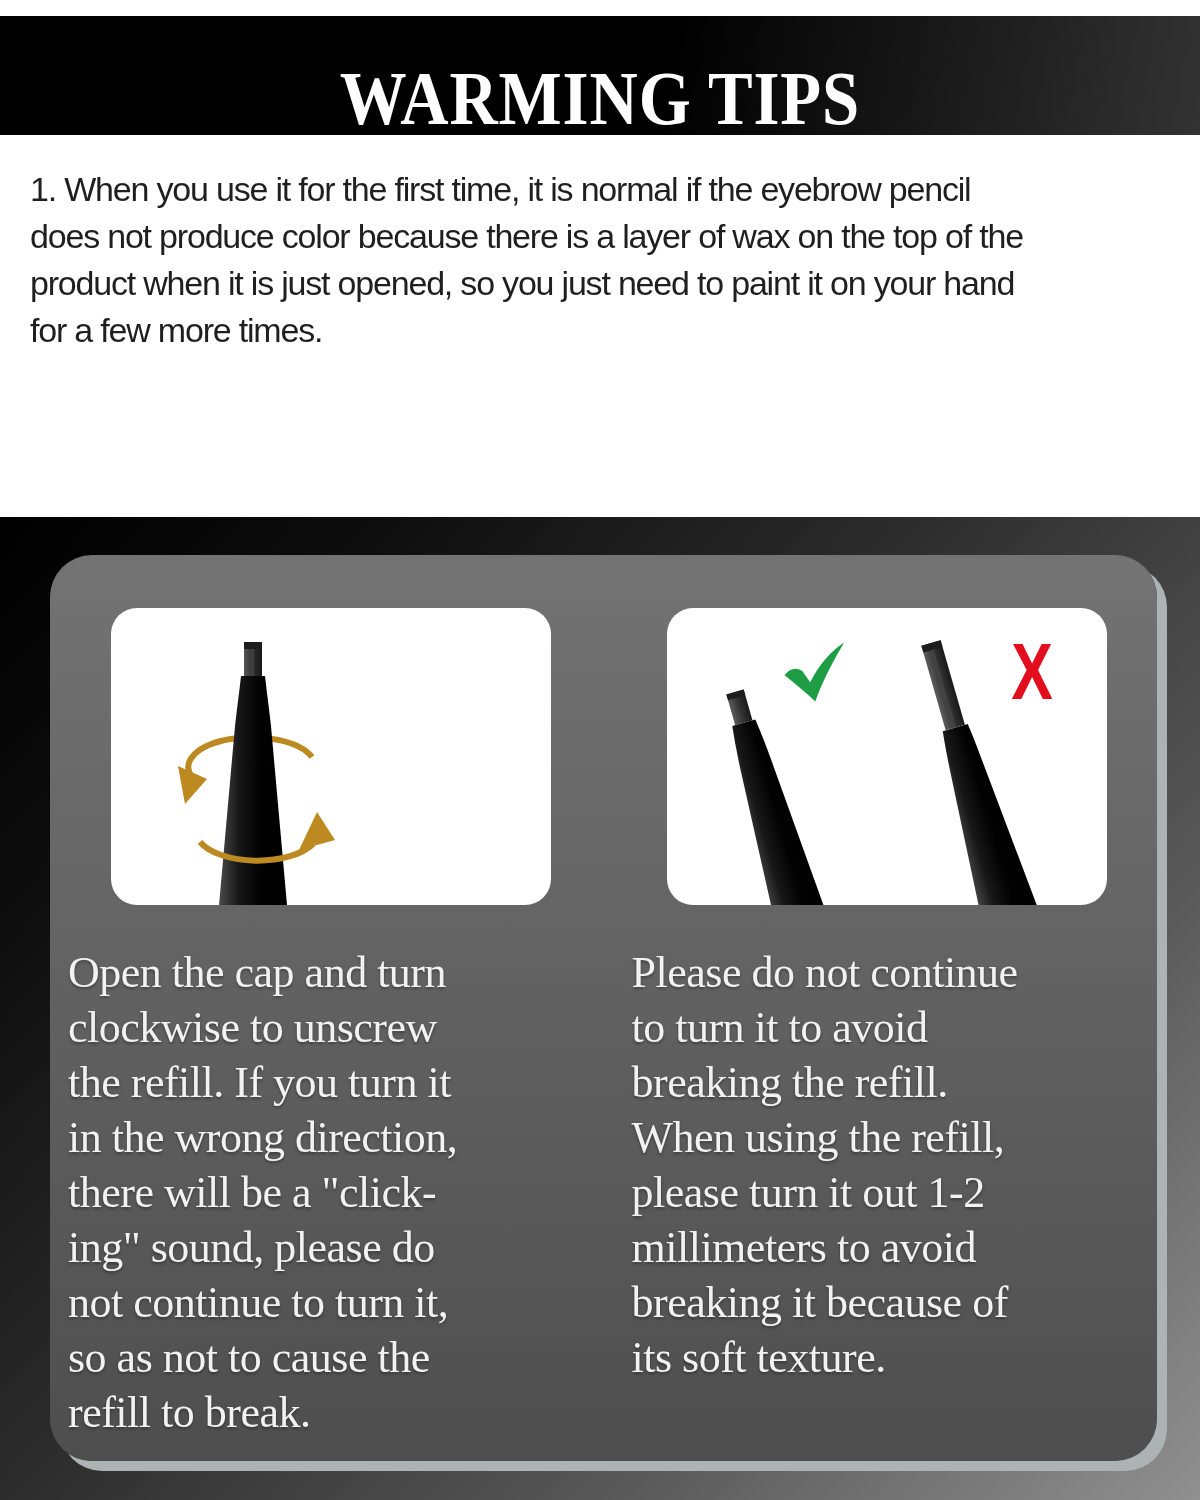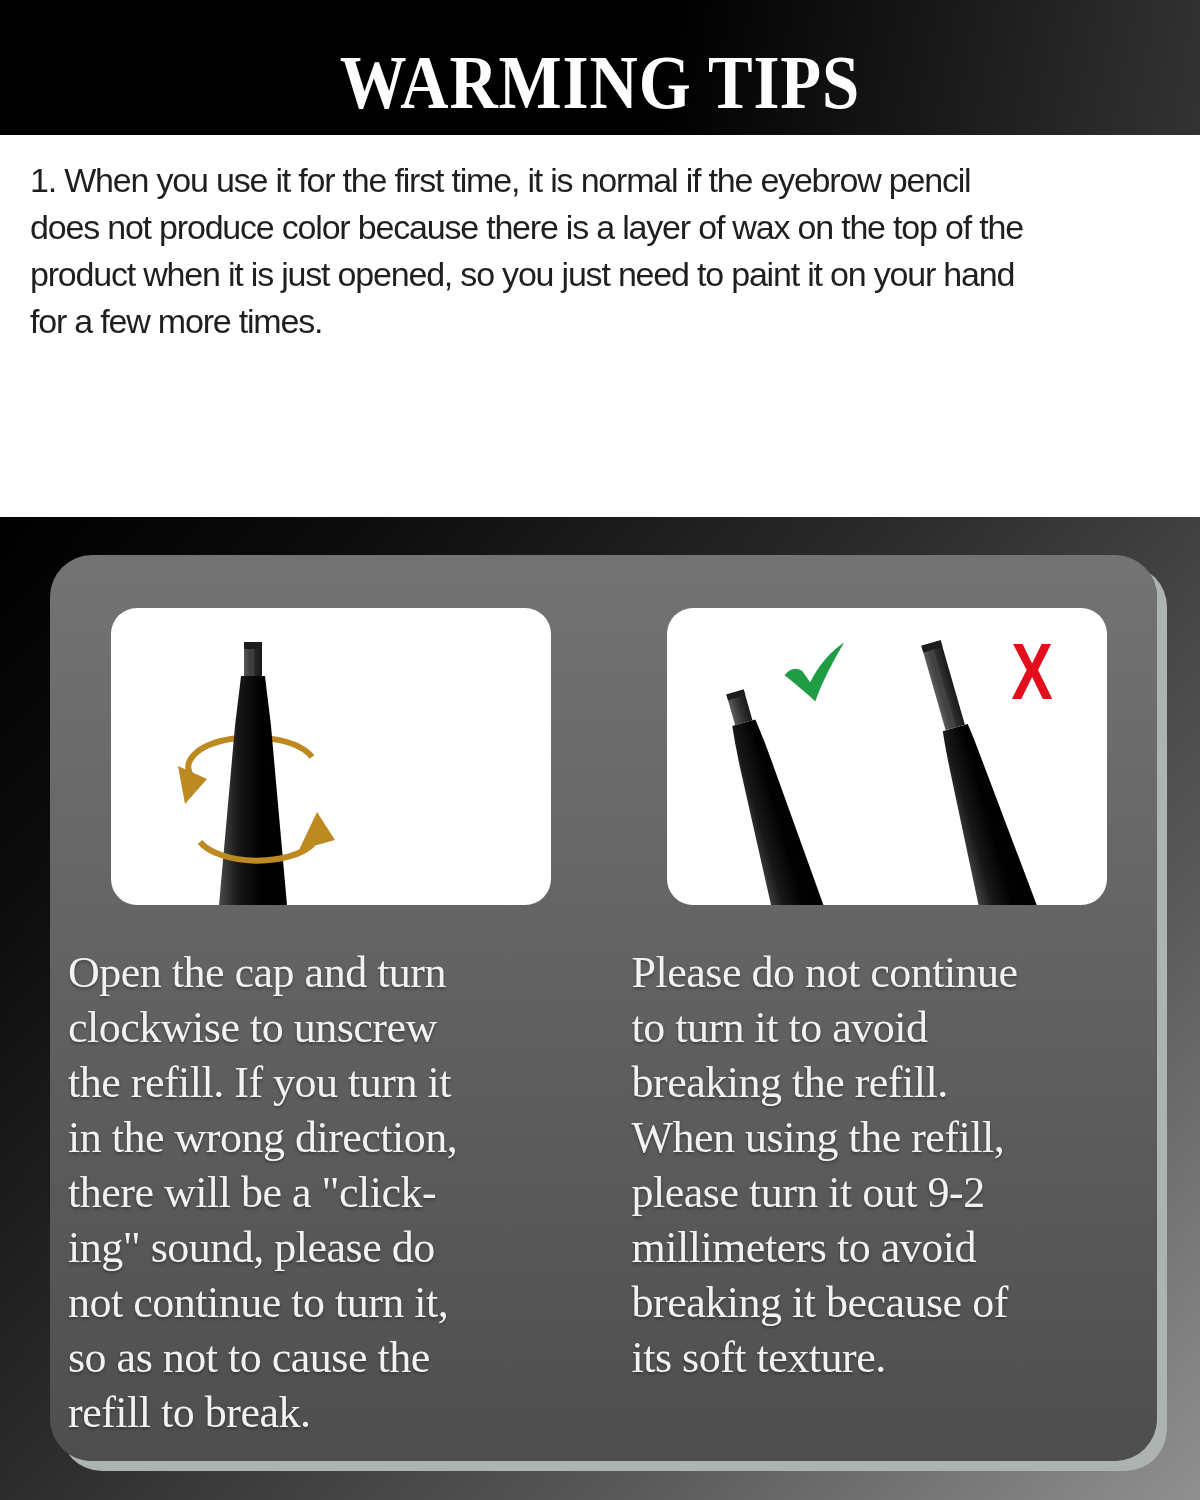--- a/index.html
+++ b/index.html
@@ -2,42 +2,42 @@
 <html><head>
 <meta charset="utf-8">
 <style>
   html,body{margin:0;padding:0;background:#fff;}
   .page{
     position:relative;width:1200px;height:1500px;overflow:hidden;
     background:#fff;font-family:"Liberation Sans",sans-serif;
   }
   
   .title-bar{
-    position:absolute;left:0;top:0;width:1200px;height:135px;
+    position:absolute;left:0;top:16px;width:1200px;height:135px;
     background:linear-gradient(100deg,#000 0%,#000 55%,#161616 75%,#333 100%);
   }
   .title-bar h1{
     position:absolute;top:44px;left:0;width:100%;margin:0;
     text-align:center;color:#fdfdfd;
     font-family:"Liberation Serif",serif;font-weight:700;
     font-size:76px;line-height:1;letter-spacing:1px;
     transform:scaleX(.88);transform-origin:center;
   }
   .bar-shadow-line{
     position:absolute;left:125px;top:139px;width:590px;height:4px;
     background:#c9c9c9;border-radius:2px;opacity:.85;
   }
   
   .white-section{position:absolute;left:0;top:135px;width:1200px;height:382px;background:#fff;}
   .tip{
     position:absolute;left:30px;right:26px;margin:0;
     color:#1f1f1f;font-size:34px;line-height:47px;letter-spacing:-1.2px;
     white-space:pre-line;
   }
-  .tip-1{top:22px;}
+  .tip-1{top:31px;}
   .tip-2{top:224px;}
   
   .dark-section{
     position:absolute;left:0;top:517px;width:1200px;height:983px;
     background:linear-gradient(133deg,#000 0%,#0d0d0d 18%,#2a2a2a 42%,#585858 72%,#909090 100%);
   }
   .card{
     position:absolute;left:50px;top:38px;width:1107px;height:906px;
     border-radius:42px;
     background:linear-gradient(#737373 0%,#5f5f5f 55%,#4e4e4e 100%);
@@ -170,21 +170,21 @@
 in the wrong direction,
 there will be a "click-
 ing" sound, please do
 not continue to turn it,
 so as not to cause the
 refill to break.</div>
         <div class="caption">Please do not continue
 to turn it to avoid
 breaking the refill.
 When using the refill,
-please turn it out 9-2
+please turn it out 1-2
 millimeters to avoid
 breaking it because of
 its soft texture.</div>
       </div>
 
     </div>
   </section>
 </div>
 
 </body></html>

